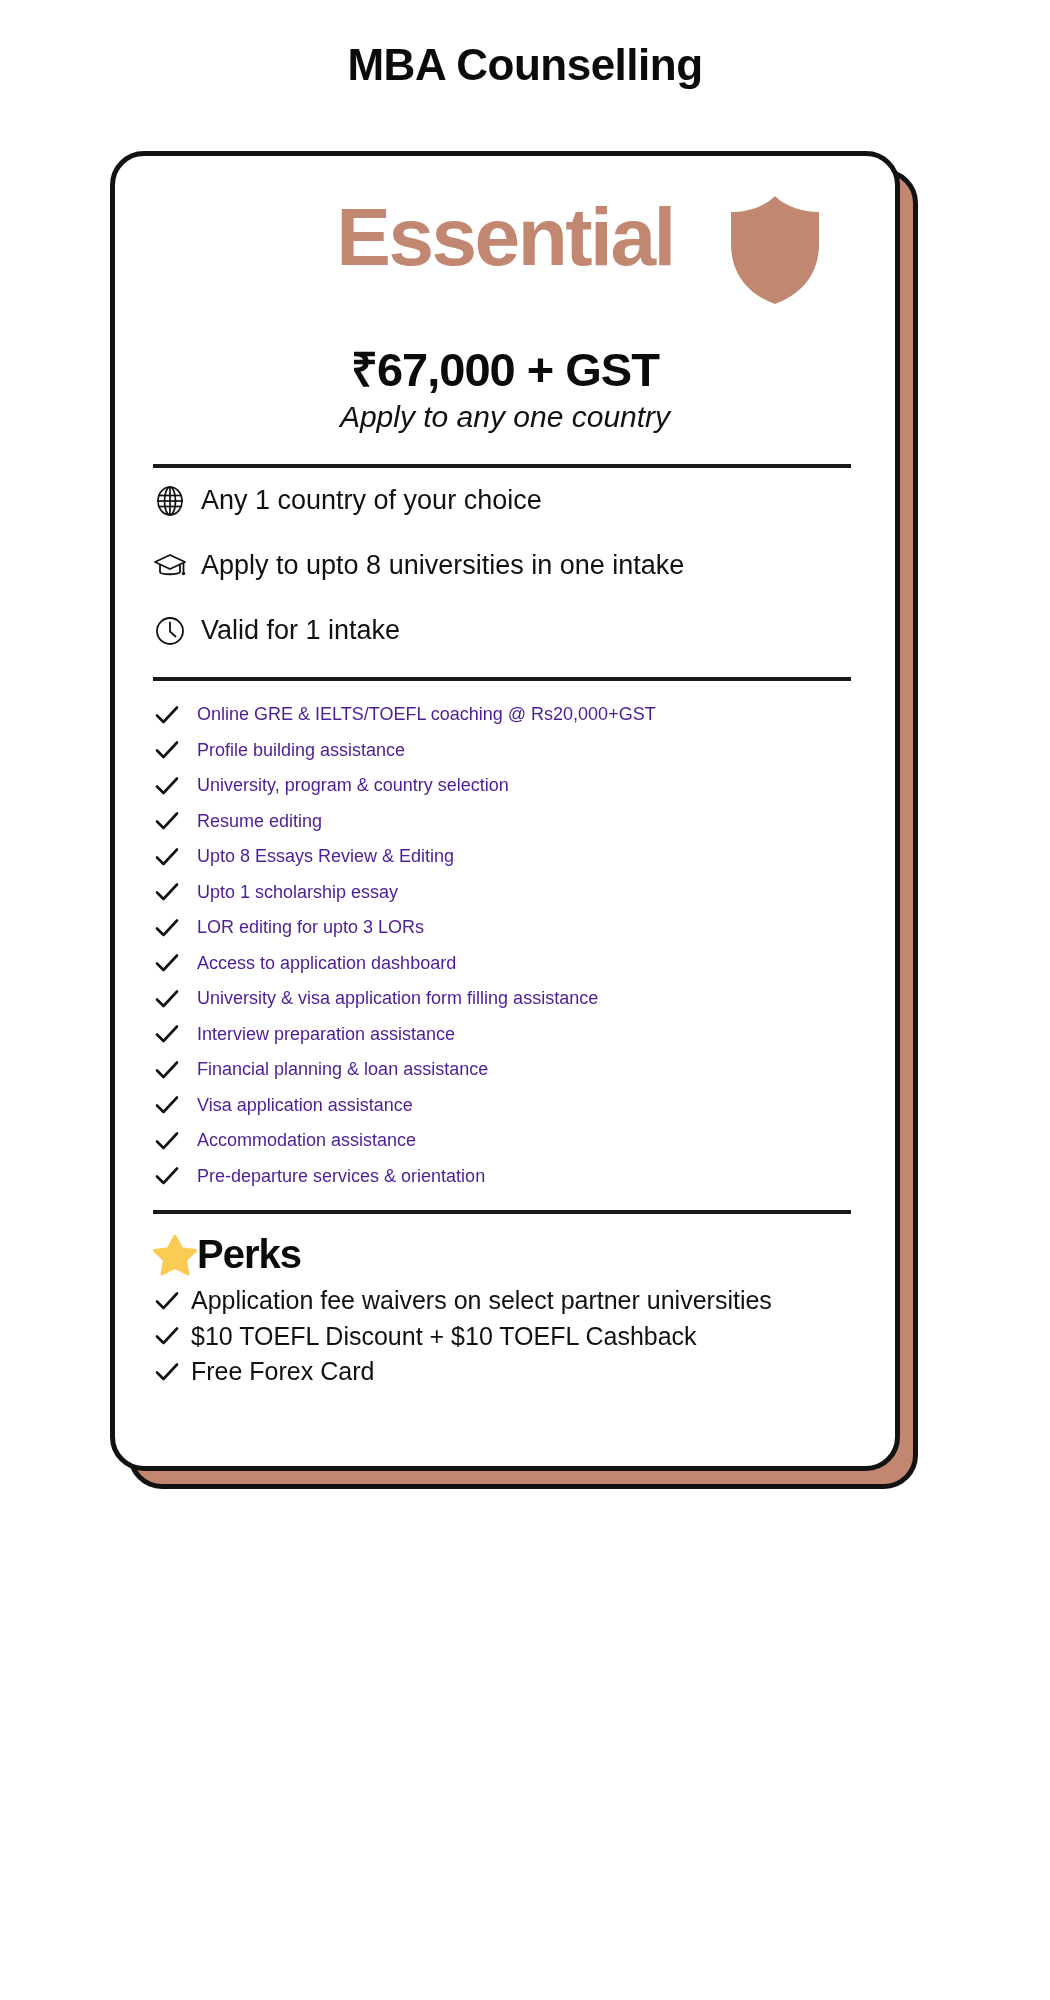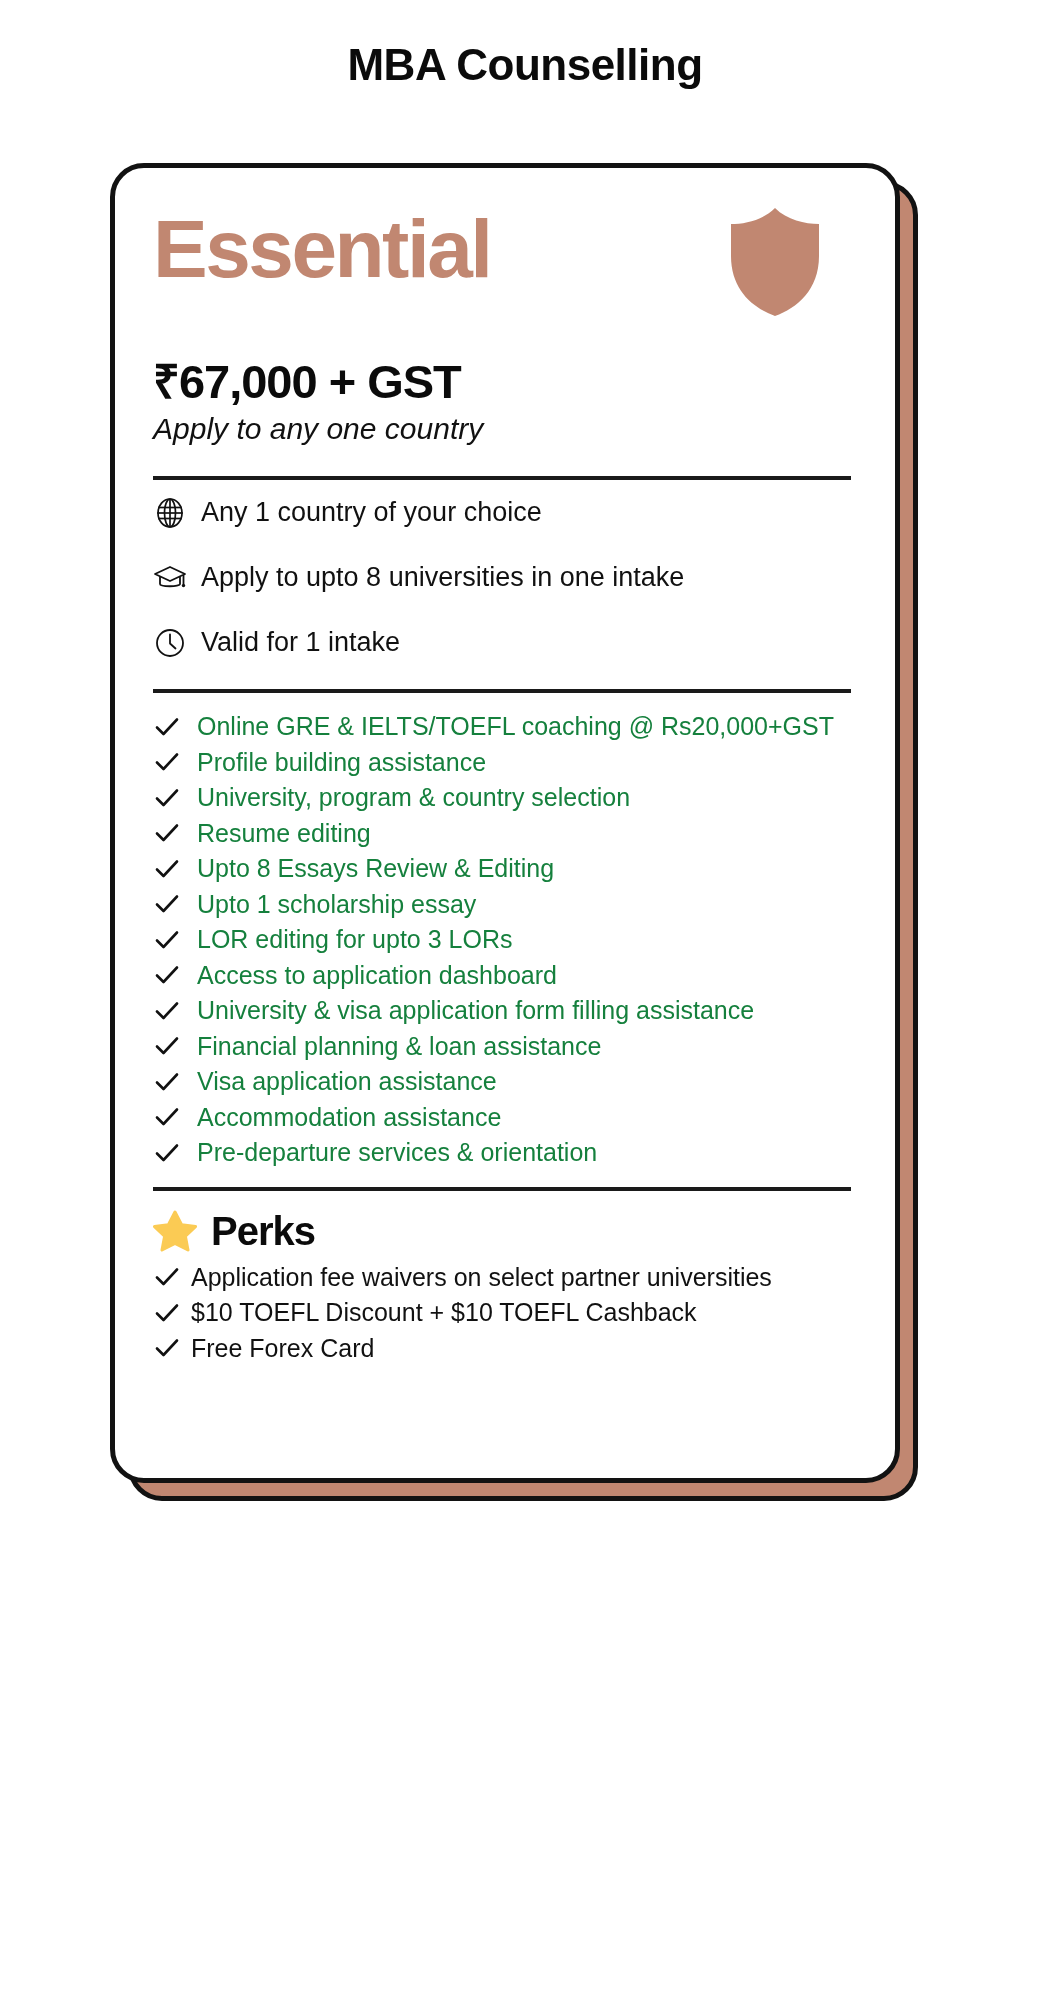--- a/index.html
+++ b/index.html
@@ -32,23 +32,24 @@
     font-size: 44px;
     font-weight: bold;
     letter-spacing: -0.5px;
     color: #0b0b0b;
   }
 
   
   .card-wrap {
     position: absolute;
     left: 110px;
-    top: 163px;
+    top: 151px;
     width: 800px;
     height: 1330px;
+    text-align: center;
   }
   .card-shadow {
     position: absolute;
     left: 18px;
     top: 18px;
     width: 790px;
     height: 1320px;
     background: #c18771;
     border: 5px solid #121212;
     border-radius: 34px;
@@ -142,36 +143,35 @@
     align-items: center;
     gap: 16px;
     height: 35.5px;
   }
   .check {
     width: 28px;
     height: 28px;
     flex: none;
   }
   .feat-text {
-    font-size: 25px;
-    color: #15803d;
+    font-size: 18px;
+    color: #4c1d95;
     white-space: nowrap;
   }
 
   .divider3 {
     height: 4px;
     background: #1a1a1a;
     margin: 16px 6px 0 0;
   }
 
   
   .perks-head {
     display: flex;
     align-items: center;
-    gap: 14px;
     margin-top: 18px;
     margin-bottom: 6px;
   }
   .star-icon {
     width: 44px;
     height: 44px;
     flex: none;
   }
   .perks-title {
     font-size: 40px;
@@ -332,20 +332,28 @@
               </svg>
           </span>
           <span class="feat-text">University &amp; visa application form filling assistance</span>
         </div>
         <div class="feat-row">
           <span class="check">
             <svg viewBox="0 0 28 28" width="28" height="28" aria-hidden="true">
                 <path d="M4 14.5 L10.5 21 L24 6.5" fill="none" stroke="#111" stroke-width="2.6" stroke-linecap="round" stroke-linejoin="round"></path>
               </svg>
           </span>
+          <span class="feat-text">Interview preparation assistance</span>
+        </div>
+        <div class="feat-row">
+          <span class="check">
+            <svg viewBox="0 0 28 28" width="28" height="28" aria-hidden="true">
+                <path d="M4 14.5 L10.5 21 L24 6.5" fill="none" stroke="#111" stroke-width="2.6" stroke-linecap="round" stroke-linejoin="round"></path>
+              </svg>
+          </span>
           <span class="feat-text">Financial planning &amp; loan assistance</span>
         </div>
         <div class="feat-row">
           <span class="check">
             <svg viewBox="0 0 28 28" width="28" height="28" aria-hidden="true">
                 <path d="M4 14.5 L10.5 21 L24 6.5" fill="none" stroke="#111" stroke-width="2.6" stroke-linecap="round" stroke-linejoin="round"></path>
               </svg>
           </span>
           <span class="feat-text">Visa application assistance</span>
         </div>

